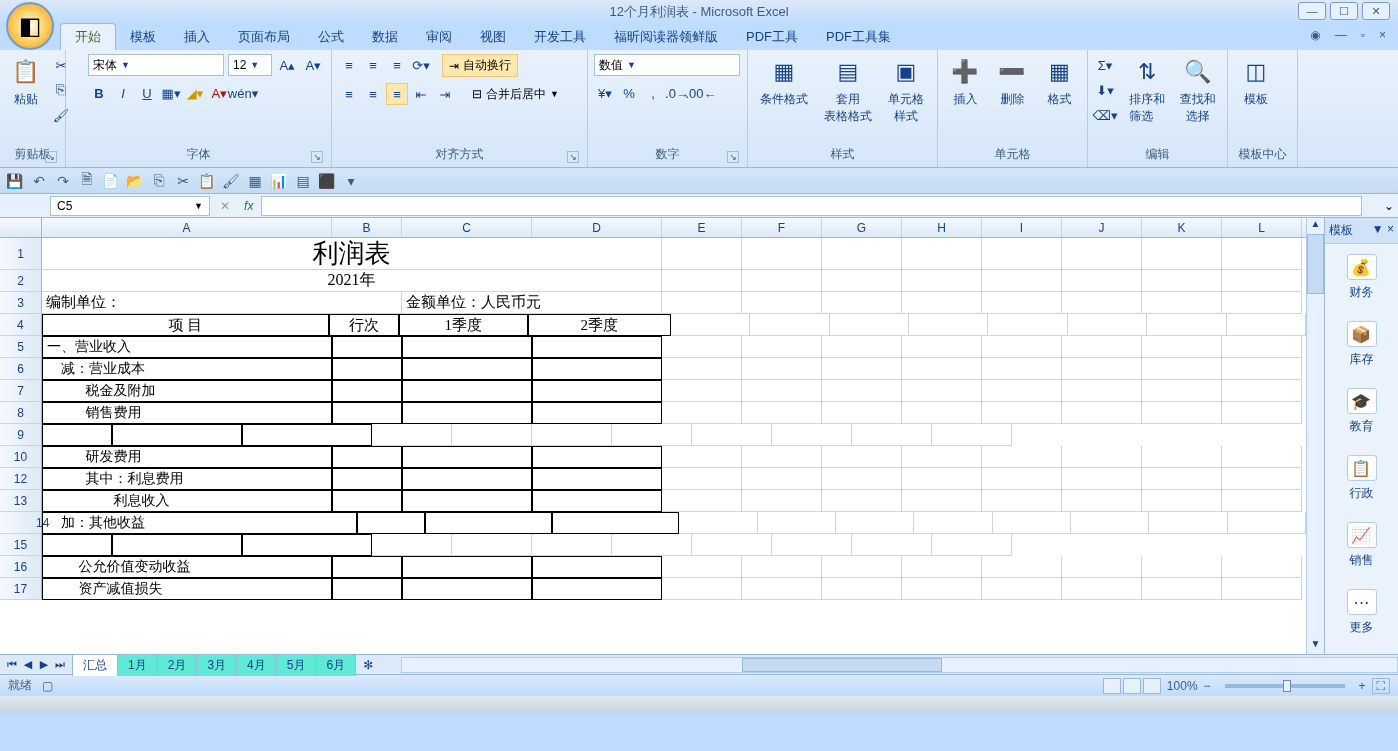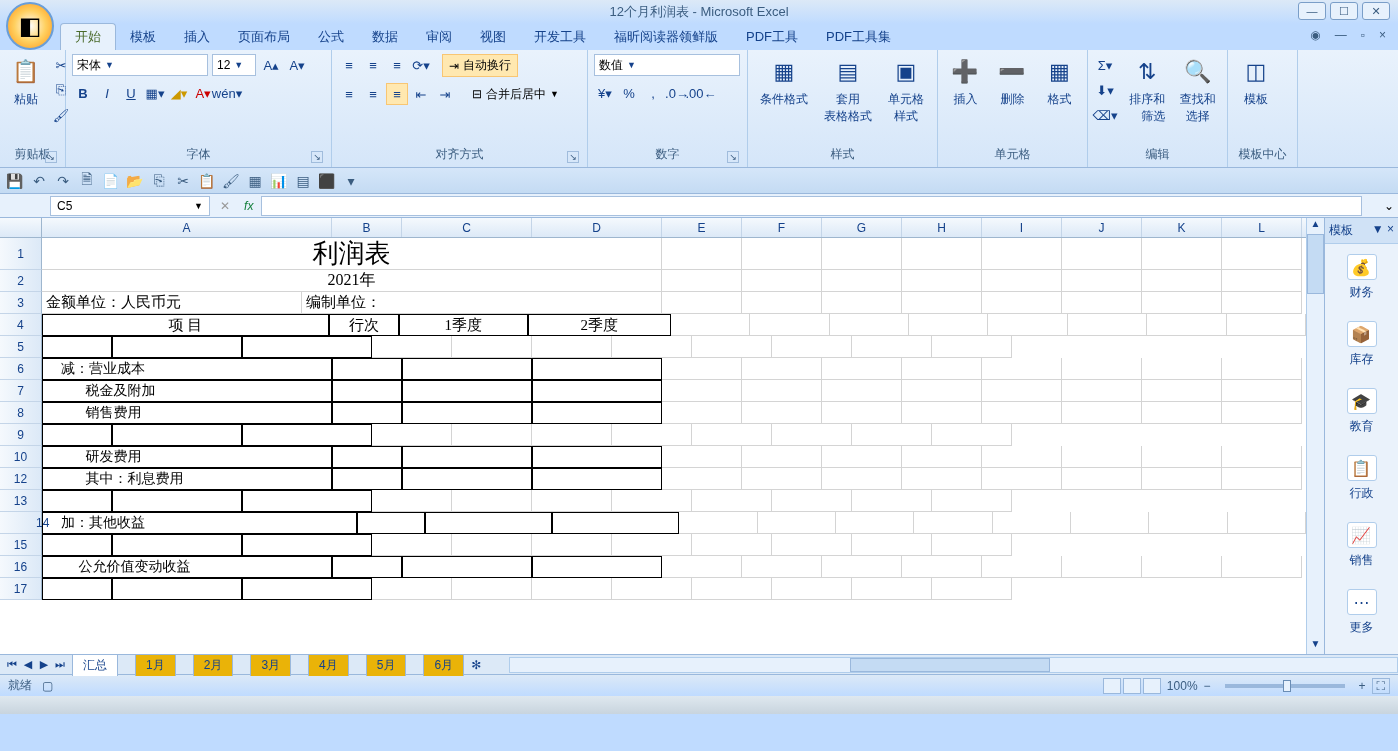--- a/index.html
+++ b/index.html
@@ -61,21 +61,21 @@
 .side-panel { width: 74px; background: #eaf2fb; border-left: 1px solid #9ab8dc; }
 .side-panel .hdr { background: #d0e2f6; padding: 4px; font-size: 12px; color: #15428b; display: flex; justify-content: space-between; border-bottom: 1px solid #b0cdeb; }
 .side-item { display: flex; flex-direction: column; align-items: center; padding: 10px 4px; font-size: 12px; color: #15428b; gap: 4px; }
 .side-item .icon { width: 30px; height: 26px; background: #fff; border: 1px solid #b0cdeb; border-radius: 3px; display: flex; align-items: center; justify-content: center; font-size: 16px; }
 
 
 .sheet-tabs { height: 20px; background: #dce9f7; display: flex; align-items: center; border-top: 1px solid #9ab8dc; }
 .nav-btns { display: flex; gap: 0; padding: 0 4px; }
 .nav-btns div { width: 16px; text-align: center; color: #15428b; font-size: 11px; cursor: pointer; }
 .sheet-tab { padding: 2px 10px; background: #fff; border: 1px solid #9ab8dc; border-bottom: none; font-size: 12px; color: #15428b; margin-right: -1px; cursor: pointer; }
-.sheet-tab.inactive { background: #eab308; margin-left: 18px; }
+.sheet-tab.inactive { background: #5eead4; }
 .hscroll { flex: 1; margin-left: 20px; height: 16px; background: #e7f1fc; border: 1px solid #b0cdeb; position: relative; }
 .hscroll .thumb { position: absolute; left: 340px; width: 200px; height: 100%; background: #c4dbf3; border: 1px solid #9ab8dc; }
 
 
 .statusbar { height: 22px; background: linear-gradient(#dce9f7,#bfdbff); display: flex; align-items: center; justify-content: space-between; padding: 0 8px; font-size: 12px; color: #3b5d80; border-top: 1px solid #9ab8dc; }
 .view-btns { display: flex; gap: 2px; align-items: center; }
 .view-btns .vb { width: 18px; height: 16px; border: 1px solid #9ab8dc; background: #e7f1fc; }
 .zoom-slider { width: 120px; height: 4px; background: #9ab8dc; position: relative; margin: 0 8px; }
 .zoom-slider .knob { position: absolute; left: 58px; top: -4px; width: 8px; height: 12px; background: #e7f1fc; border: 1px solid #6a8db5; }
 
@@ -133,21 +133,21 @@
       <div class="row-btns">
         <div class="btn-icon">✂</div>
         <div class="btn-icon">⎘</div>
         <div class="btn-icon">🖌</div>
       </div>
     </div>
     <div class="group-label"><span>剪贴板</span><span class="launcher">↘</span></div>
   </div>
 
   <div class="group" style="width:266px">
-    <div class="group-body" style="flex-direction:column;gap:6px;">
+    <div class="group-body" style="flex-direction:column;gap:6px;margin-left:16px;">
       <div style="display:flex;gap:4px;align-items:center;">
         <div class="combo" style="width:136px">
             <span>宋体</span>
             <span class="arrow">▼</span>
           </div>
         <div class="combo" style="width:44px">
             <span>12</span>
             <span class="arrow">▼</span>
           </div>
         <div class="btn-icon">A▴</div>
@@ -257,21 +257,21 @@
 
   <div class="group" style="width:140px">
     <div class="group-body">
       <div class="row-btns" style="margin-right:4px">
         <div class="btn-icon">Σ▾</div>
         <div class="btn-icon">⬇▾</div>
         <div class="btn-icon">⌫▾</div>
       </div>
       <div class="big-btn">
           <div class="icon">⇅</div>
-          <span style="white-space:pre;text-align:right">排序和
+          <span style="white-space:pre;text-align:left">排序和
 筛选</span>
         </div>
       <div class="big-btn">
           <div class="icon">🔍</div>
           <span style="white-space:pre;text-align:center">查找和
 选择</span>
         </div>
     </div>
     <div class="group-label"><span>编辑</span></div>
   </div>
@@ -353,22 +353,22 @@
           <div class="cell" style="width: 80px;"></div>
           <div class="cell" style="width: 80px;"></div>
           <div class="cell" style="width: 80px;"></div>
           <div class="cell" style="width: 80px;"></div>
           <div class="cell" style="width: 80px;"></div>
           <div class="cell" style="width: 80px;"></div>
           <div class="cell" style="width: 80px;"></div>
         </div>
         <div class="grid-row" style="height: 22px;">
           <div class="row-h" style="line-height: 22px;">3</div>
+          <div class="cell" style="width: 360px; font-size: 15px;">编制单位：</div>
           <div class="cell" style="width: 260px; font-size: 15px;">金额单位：人民币元</div>
-          <div class="cell" style="width: 360px; font-size: 15px;">编制单位：</div>
           <div class="cell" style="width: 80px;"></div>
           <div class="cell" style="width: 80px;"></div>
           <div class="cell" style="width: 80px;"></div>
           <div class="cell" style="width: 80px;"></div>
           <div class="cell" style="width: 80px;"></div>
           <div class="cell" style="width: 80px;"></div>
           <div class="cell" style="width: 80px;"></div>
           <div class="cell" style="width: 80px;"></div>
         </div>
         <div class="grid-row" style="height: 22px;">
@@ -381,20 +381,21 @@
           <div class="cell" style="width: 80px;"></div>
           <div class="cell" style="width: 80px;"></div>
           <div class="cell" style="width: 80px;"></div>
           <div class="cell" style="width: 80px;"></div>
           <div class="cell" style="width: 80px;"></div>
           <div class="cell" style="width: 80px;"></div>
           <div class="cell" style="width: 80px;"></div>
         </div>
         <div class="grid-row" style="height: 22px;">
           <div class="row-h" style="line-height: 22px;">5</div>
+          <div class="cell" style="width: 290px; border: 1px solid rgb(0, 0, 0); white-space: pre;">一、营业收入</div>
           <div class="cell" style="width: 70px; border: 1px solid rgb(0, 0, 0);"></div>
           <div class="cell" style="width: 130px; border: 1px solid rgb(0, 0, 0);"></div>
           <div class="cell" style="width: 130px; border: 1px solid rgb(0, 0, 0);"></div>
           <div class="cell" style="width: 80px;"></div>
           <div class="cell" style="width: 80px;"></div>
           <div class="cell" style="width: 80px;"></div>
           <div class="cell" style="width: 80px;"></div>
           <div class="cell" style="width: 80px;"></div>
           <div class="cell" style="width: 80px;"></div>
           <div class="cell" style="width: 80px;"></div>
@@ -484,20 +485,21 @@
           <div class="cell" style="width: 80px;"></div>
           <div class="cell" style="width: 80px;"></div>
           <div class="cell" style="width: 80px;"></div>
           <div class="cell" style="width: 80px;"></div>
           <div class="cell" style="width: 80px;"></div>
           <div class="cell" style="width: 80px;"></div>
           <div class="cell" style="width: 80px;"></div>
         </div>
         <div class="grid-row" style="height: 22px;">
           <div class="row-h" style="line-height: 22px;">13</div>
+          <div class="cell" style="width: 290px; border: 1px solid rgb(0, 0, 0); white-space: pre;">                   利息收入</div>
           <div class="cell" style="width: 70px; border: 1px solid rgb(0, 0, 0);"></div>
           <div class="cell" style="width: 130px; border: 1px solid rgb(0, 0, 0);"></div>
           <div class="cell" style="width: 130px; border: 1px solid rgb(0, 0, 0);"></div>
           <div class="cell" style="width: 80px;"></div>
           <div class="cell" style="width: 80px;"></div>
           <div class="cell" style="width: 80px;"></div>
           <div class="cell" style="width: 80px;"></div>
           <div class="cell" style="width: 80px;"></div>
           <div class="cell" style="width: 80px;"></div>
           <div class="cell" style="width: 80px;"></div>
@@ -542,20 +544,21 @@
           <div class="cell" style="width: 80px;"></div>
           <div class="cell" style="width: 80px;"></div>
           <div class="cell" style="width: 80px;"></div>
           <div class="cell" style="width: 80px;"></div>
           <div class="cell" style="width: 80px;"></div>
           <div class="cell" style="width: 80px;"></div>
           <div class="cell" style="width: 80px;"></div>
         </div>
         <div class="grid-row" style="height: 22px;">
           <div class="row-h" style="line-height: 22px;">17</div>
+          <div class="cell" style="width: 290px; border: 1px solid rgb(0, 0, 0); white-space: pre;">         资产减值损失</div>
           <div class="cell" style="width: 70px; border: 1px solid rgb(0, 0, 0);"></div>
           <div class="cell" style="width: 130px; border: 1px solid rgb(0, 0, 0);"></div>
           <div class="cell" style="width: 130px; border: 1px solid rgb(0, 0, 0);"></div>
           <div class="cell" style="width: 80px;"></div>
           <div class="cell" style="width: 80px;"></div>
           <div class="cell" style="width: 80px;"></div>
           <div class="cell" style="width: 80px;"></div>
           <div class="cell" style="width: 80px;"></div>
           <div class="cell" style="width: 80px;"></div>
           <div class="cell" style="width: 80px;"></div>

